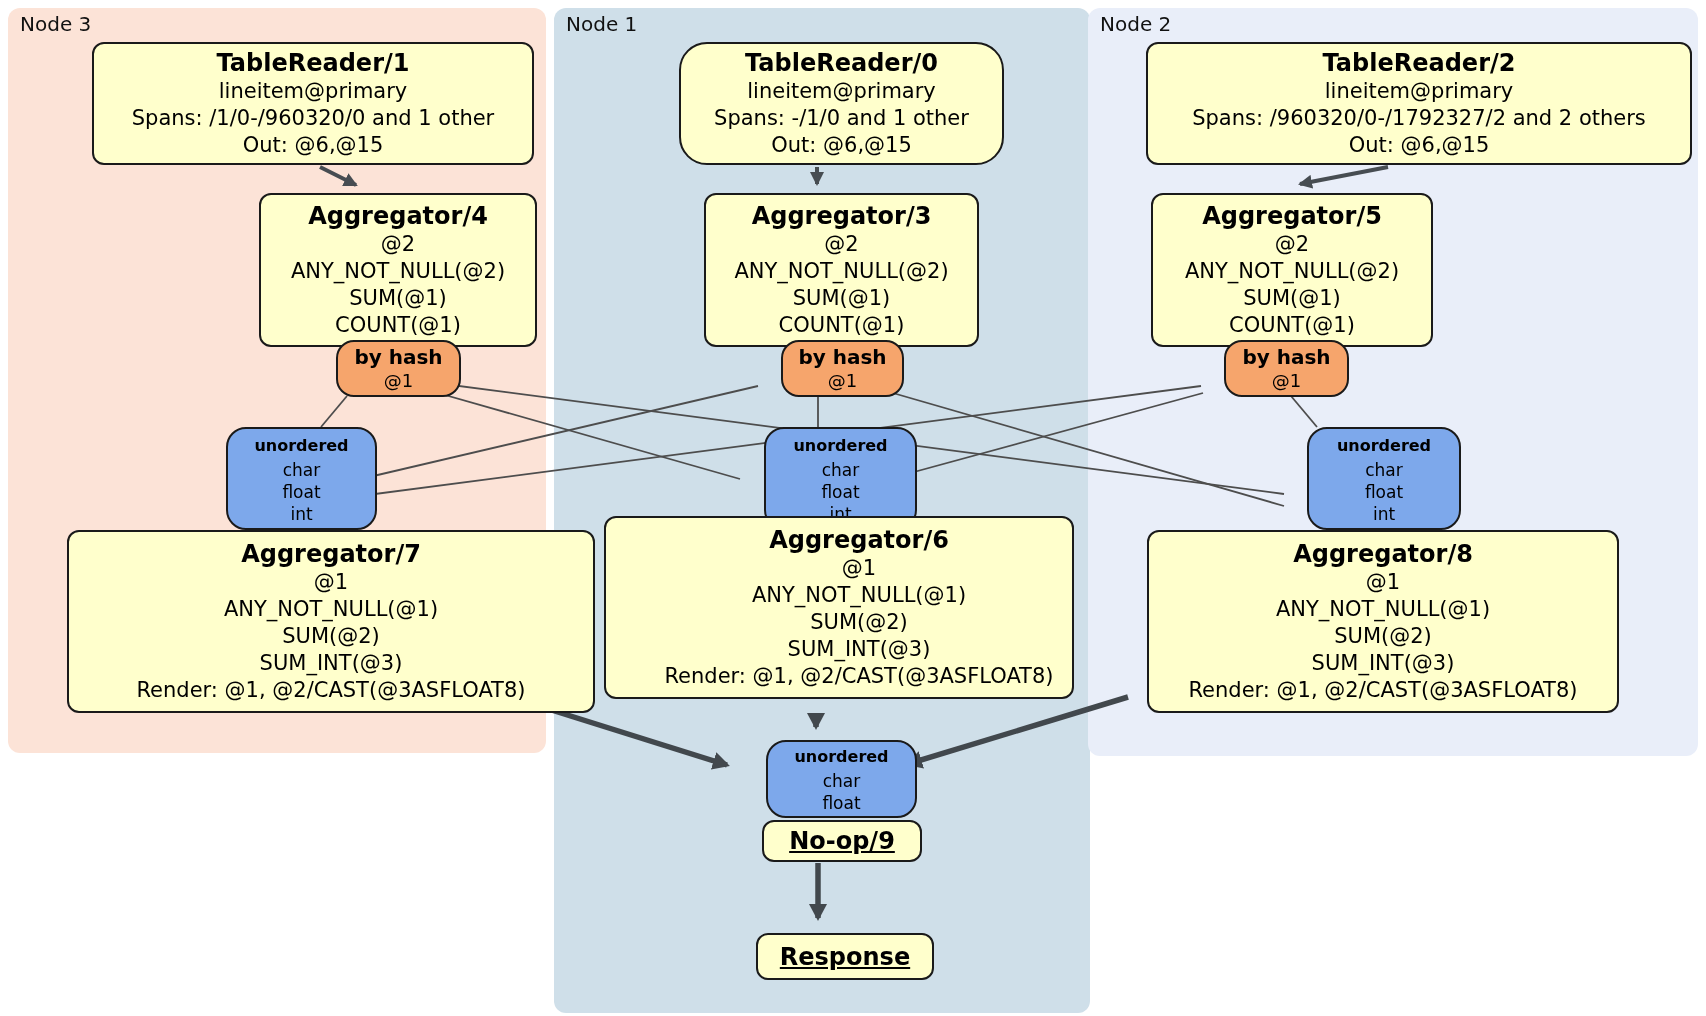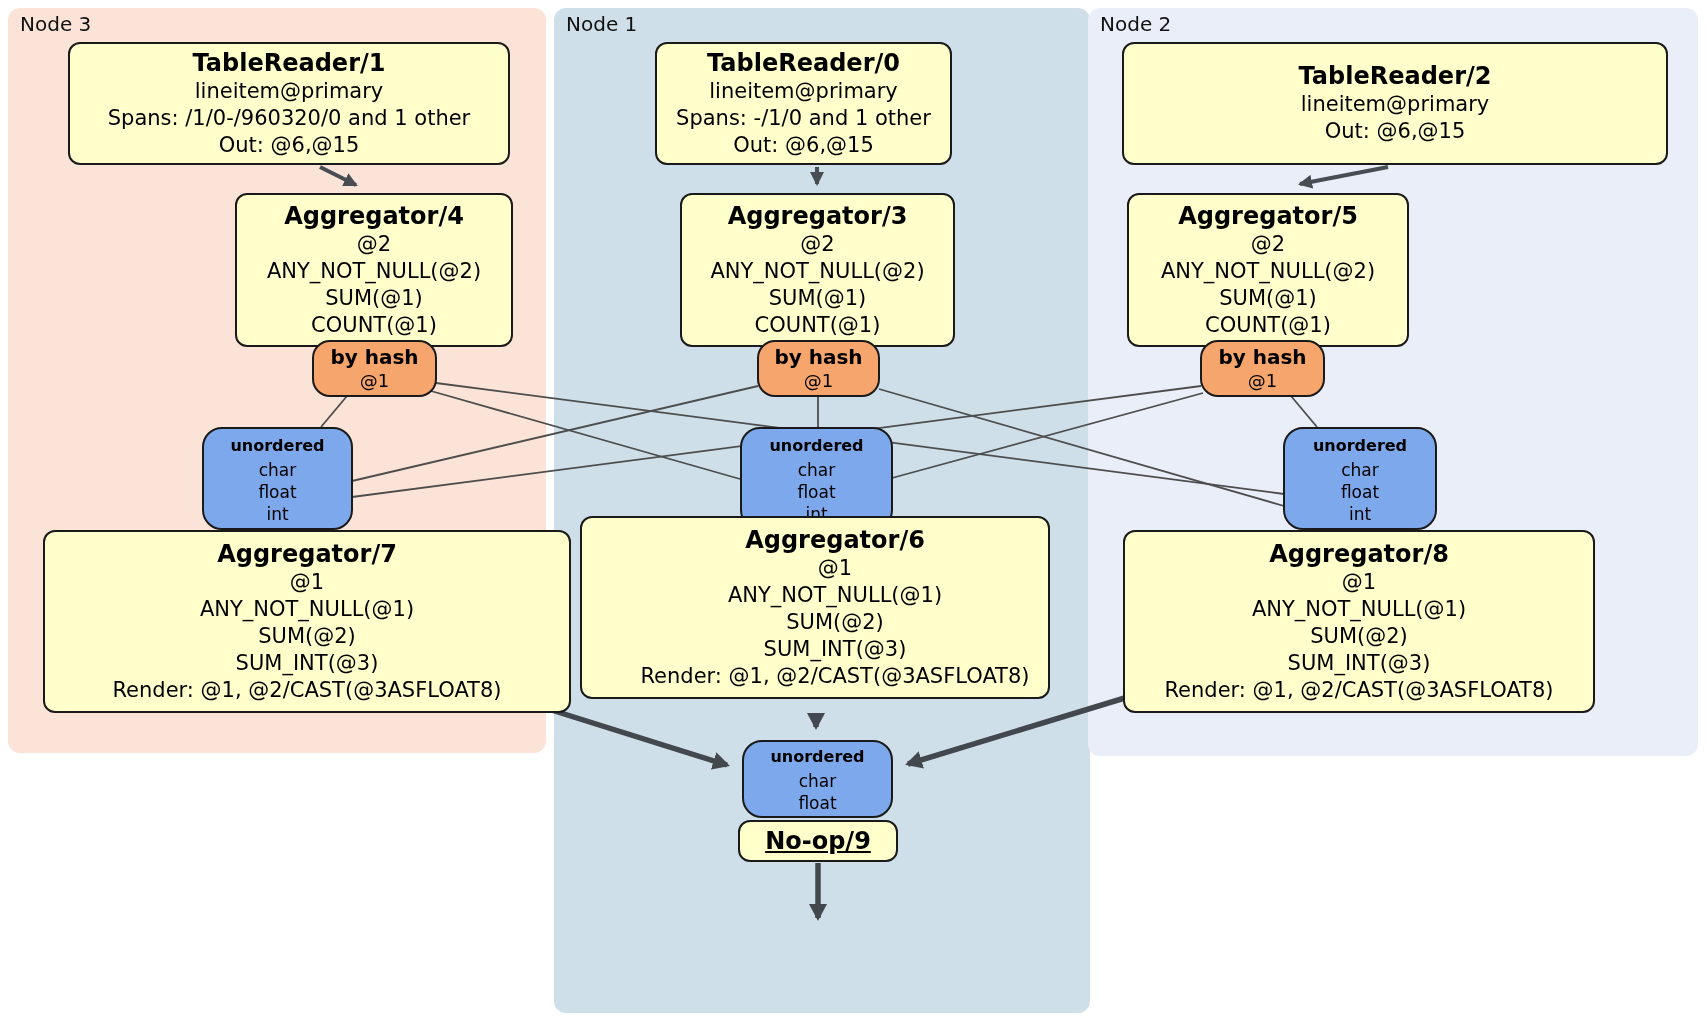--- a/index.html
+++ b/index.html
@@ -3,21 +3,21 @@
 <meta charset="utf-8">
 <style>
   html,body{margin:0;padding:0;background:#ffffff;}
   .canvas{position:relative;width:1706px;height:1016px;background:#ffffff;overflow:hidden;
           font-family:"DejaVu Sans","Liberation Sans",sans-serif;color:#000;}
   .region{position:absolute;border-radius:12px;z-index:0;}
   .region-label{position:absolute;font-size:20px;color:#111;z-index:3;}
   #edges{position:absolute;left:0;top:0;z-index:1;}
   .box{position:absolute;z-index:2;box-sizing:border-box;display:flex;flex-direction:column;
        align-items:center;justify-content:center;text-align:center;background:#ffffcc;
-       border:2px solid #1a1a1a;border-radius:12px;padding:2px 4px;}
+       border:2px solid #1a1a1a;border-radius:12px;padding:2px 4px;margin-left:24px;}
   .box .title{font-weight:bold;font-size:24px;line-height:29px;white-space:nowrap;}
   .box .line{font-size:21px;line-height:27px;white-space:nowrap;}
   .router{background:#f6a56c;border-radius:18px;}
   .router .title{font-size:20px;line-height:25px;}
   .router .line{font-size:18px;line-height:22px;}
   .sync{background:#7da8eb;border-radius:20px;}
   .sync .title{font-size:16px;line-height:26px;}
   .sync .line{font-size:17px;line-height:22px;}
   .plain .title{font-size:24px;line-height:30px;text-decoration:underline;}
 </style>
@@ -90,21 +90,21 @@
   </div>
   <div class="box" style="left:43px;top:530px;width:528px;height:183px;">
     <div class="title">Aggregator/7</div>
     <div class="line">@1</div>
     <div class="line">ANY_NOT_NULL(@1)</div>
     <div class="line">SUM(@2)</div>
     <div class="line">SUM_INT(@3)</div>
     <div class="line">Render: @1, @2/CAST(@3ASFLOAT8)</div>
   </div>
 
-  <div class="box" style="left:655px;top:42px;width:297px;height:123px;">
+  <div class="box" style="left:655px;top:42px;width:325px;height:123px;border-radius:28px;">
     <div class="title">TableReader/0</div>
     <div class="line">lineitem@primary</div>
     <div class="line">Spans: -/1/0 and 1 other</div>
     <div class="line">Out: @6,@15</div>
   </div>
   <div class="box" style="left:680px;top:193px;width:275px;height:154px;">
     <div class="title">Aggregator/3</div>
     <div class="line">@2</div>
     <div class="line">ANY_NOT_NULL(@2)</div>
     <div class="line">SUM(@1)</div>
@@ -125,20 +125,21 @@
     <div class="line">@1</div>
     <div class="line">ANY_NOT_NULL(@1)</div>
     <div class="line">SUM(@2)</div>
     <div class="line">SUM_INT(@3)</div>
     <div class="line">Render: @1, @2/CAST(@3ASFLOAT8)</div>
   </div>
 
   <div class="box" style="left:1122px;top:42px;width:546px;height:123px;text-align:center;">
     <div class="title">TableReader/2</div>
     <div class="line">lineitem@primary</div>
+    <div class="line">Spans: /960320/0-/1792327/2 and 2 others</div>
     <div class="line">Out: @6,@15</div>
   </div>
   <div class="box" style="left:1127px;top:193px;width:282px;height:154px;">
     <div class="title">Aggregator/5</div>
     <div class="line">@2</div>
     <div class="line">ANY_NOT_NULL(@2)</div>
     <div class="line">SUM(@1)</div>
     <div class="line">COUNT(@1)</div>
   </div>
   <div class="box router" style="left:1200px;top:340px;width:125px;height:57px;">
@@ -161,14 +162,17 @@
   </div>
 
   <div class="box sync" style="left:742px;top:740px;width:151px;height:78px;">
     <div class="title" style="font-weight:bold">unordered</div>
     <div class="line">char</div>
     <div class="line">float</div>
   </div>
   <div class="box plain" style="left:738px;top:820px;width:160px;height:42px;">
     <div class="title">No-op/9</div>
   </div>
+  <div class="box plain" style="left:732px;top:933px;width:178px;height:47px;">
+    <div class="title">Response</div>
+  </div>
 
 </div>
 
 </body></html>

